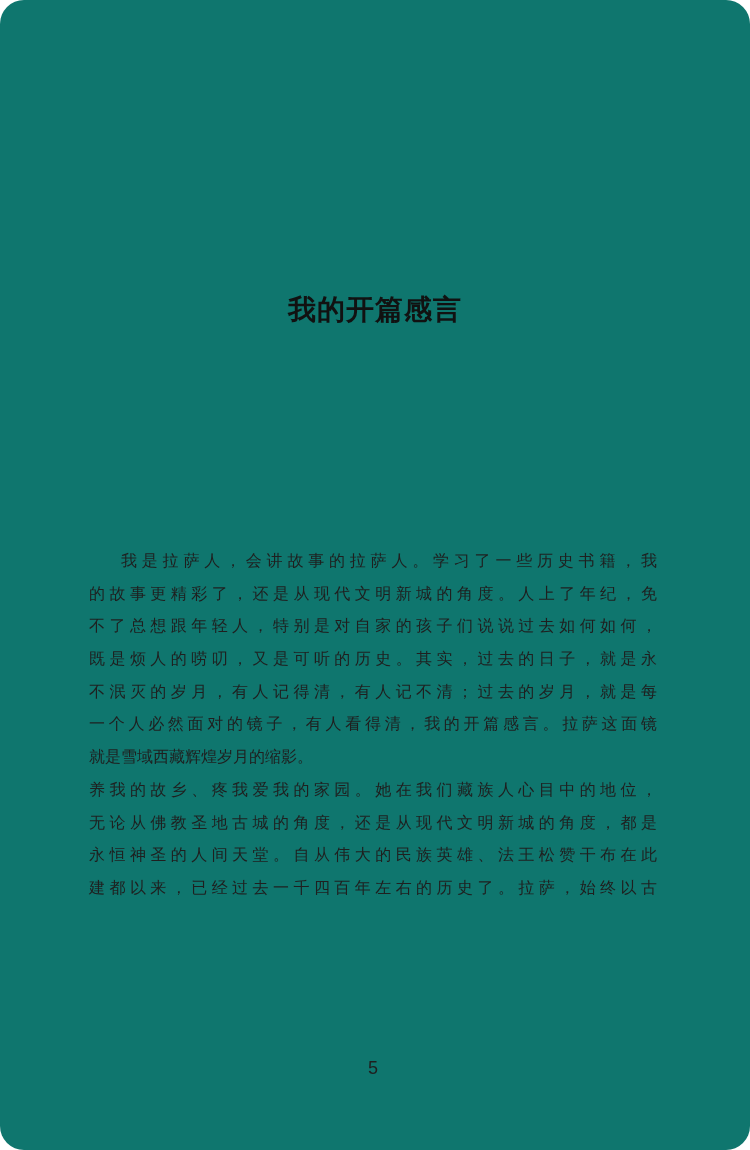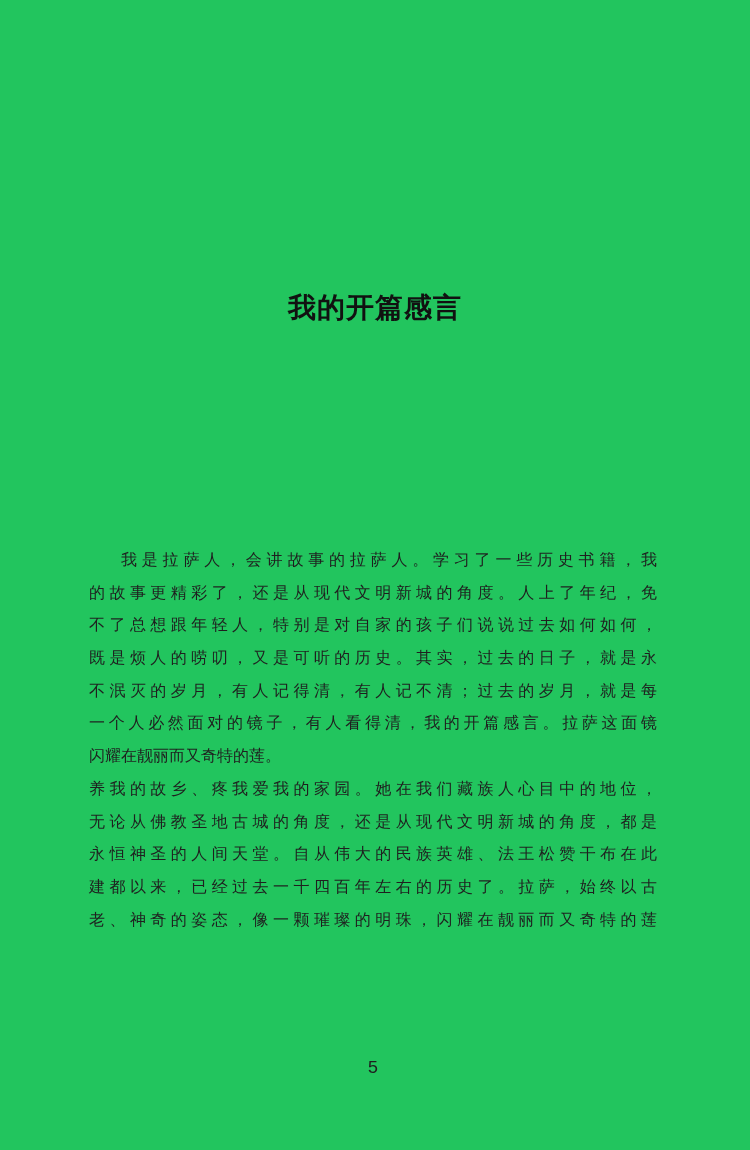--- a/index.html
+++ b/index.html
@@ -7,23 +7,24 @@
     padding: 0;
     width: 750px;
     height: 1150px;
     background: #ffffff;
     overflow: hidden;
   }
   .page {
     position: relative;
     width: 750px;
     height: 1150px;
-    background: #22c55e;
-    font-family: Liberation Mono, monospace;
+    background: #0f766e;
+    font-family: Liberation Sans, sans-serif;
     color: #1a1a1a;
+    border-radius: 24px;
   }
   .title {
     position: absolute;
     top: 291px;
     left: 0;
     width: 750px;
     margin: 0;
     text-align: center;
     font-size: 28px;
     font-weight: bold;
@@ -70,22 +71,21 @@
 <div class="page">
   <h1 class="title">我的开篇感言</h1>
 
   <div class="body-text" id="body-text">
       <div class="line indent">我是拉萨人，会讲故事的拉萨人。学习了一些历史书籍，我</div>
       <div class="line">的故事更精彩了，还是从现代文明新城的角度。人上了年纪，免</div>
       <div class="line">不了总想跟年轻人，特别是对自家的孩子们说说过去如何如何，</div>
       <div class="line">既是烦人的唠叨，又是可听的历史。其实，过去的日子，就是永</div>
       <div class="line">不泯灭的岁月，有人记得清，有人记不清；过去的岁月，就是每</div>
       <div class="line">一个人必然面对的镜子，有人看得清，我的开篇感言。拉萨这面镜</div>
-      <div class="line no-justify">闪耀在靓丽而又奇特的莲。</div>
+      <div class="line no-justify">就是雪域西藏辉煌岁月的缩影。</div>
       <div class="line">养我的故乡、疼我爱我的家园。她在我们藏族人心目中的地位，</div>
       <div class="line">无论从佛教圣地古城的角度，还是从现代文明新城的角度，都是</div>
       <div class="line">永恒神圣的人间天堂。自从伟大的民族英雄、法王松赞干布在此</div>
       <div class="line">建都以来，已经过去一千四百年左右的历史了。拉萨，始终以古</div>
-      <div class="line">老、神奇的姿态，像一颗璀璨的明珠，闪耀在靓丽而又奇特的莲</div>
     </div>
 
   <div class="page-number">5</div>
 </div>
 
 </body></html>

